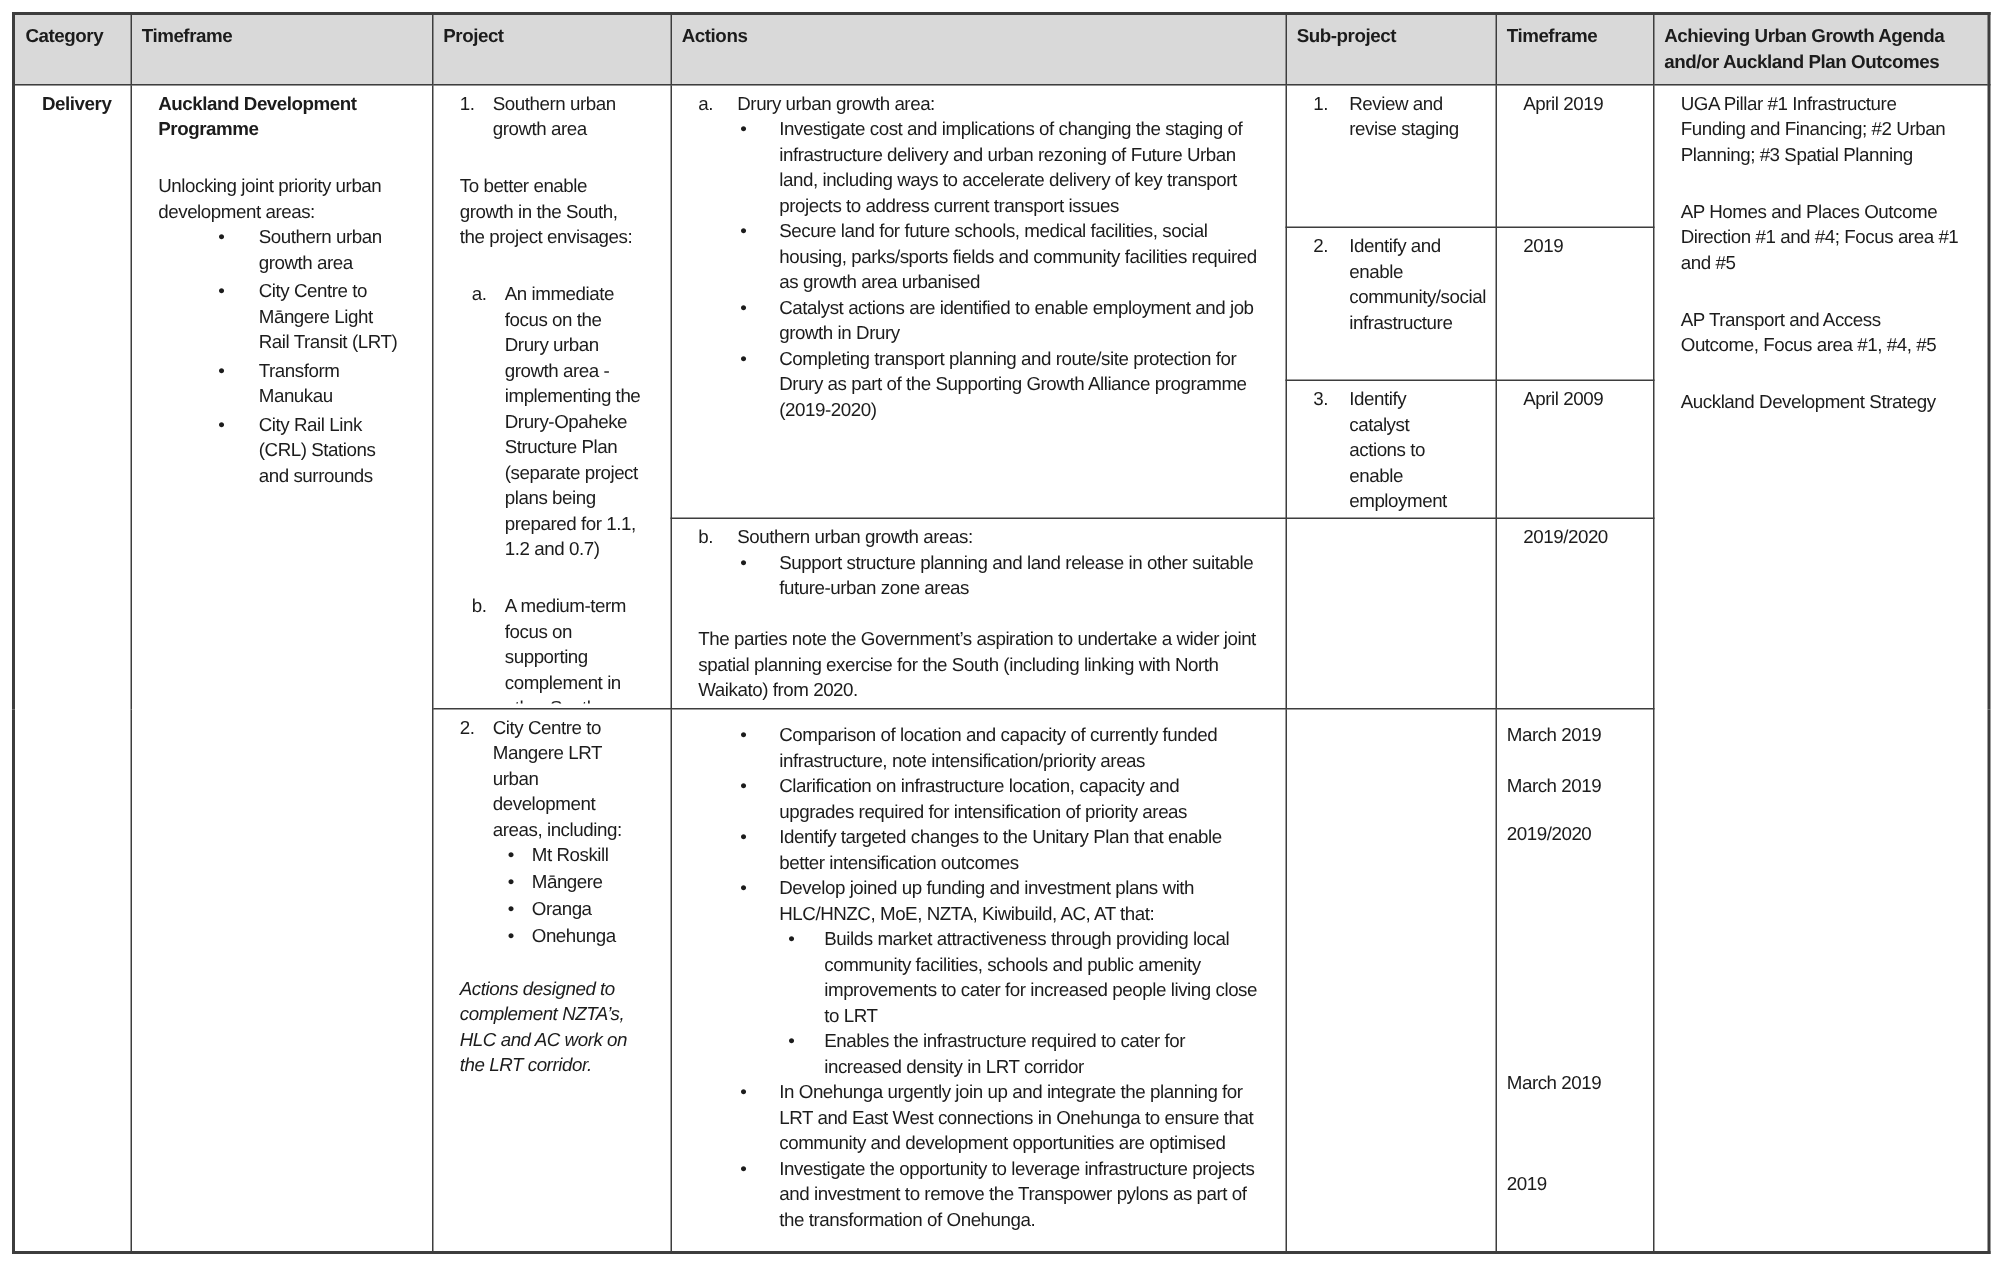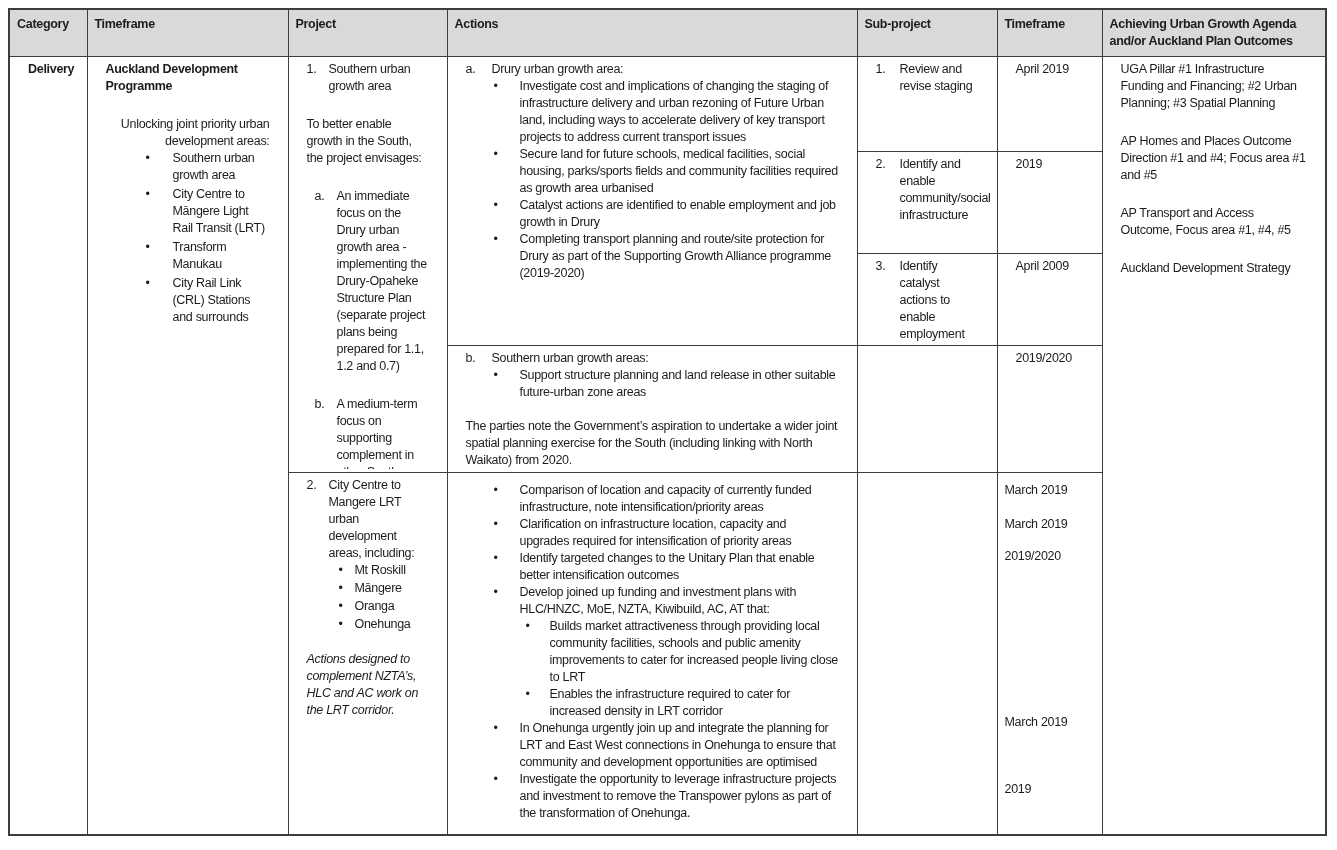--- a/index.html
+++ b/index.html
@@ -35,21 +35,21 @@
   .doc-table th {
     background: #d9d9d9;
     font-weight: bold;
     padding: 6px 7px;
   }
   .cb { box-sizing: border-box; overflow: hidden; padding: 4px 18px; }
   .rel { position: relative; }
   .b { font-weight: bold; }
   .i { font-style: italic; }
   .gap { margin-bottom: 21px; }
-  .gap0 { margin-bottom: 0; text-align: right; }
+  .gap0 { margin-bottom: 0; }
   p { margin: 0; }
 
   
   .li { display: flex; align-items: flex-start; }
   .mk { flex: 0 0 auto; }
 
   
   .ws-li { padding-left: 40px; margin-bottom: 2px; }
   .ws-li .mk { width: 27px; }
 

